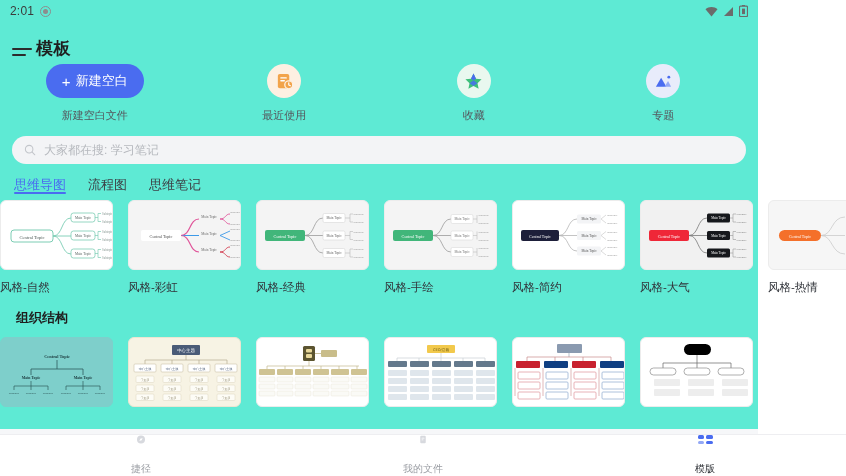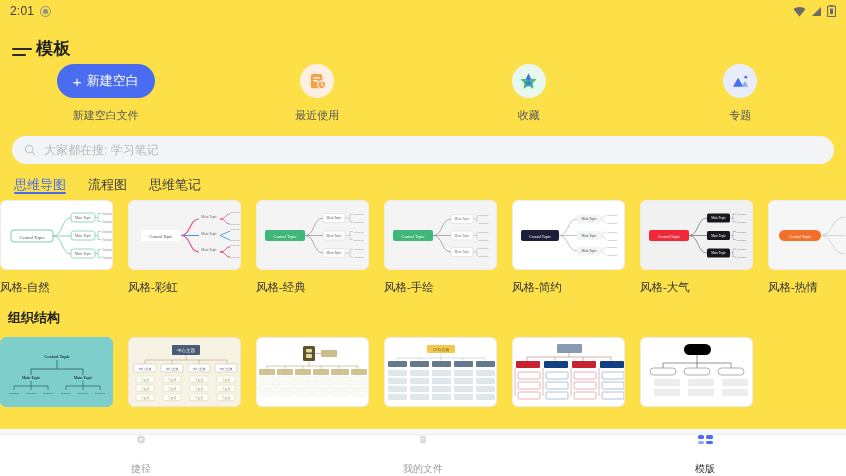--- a/index.html
+++ b/index.html
@@ -2,21 +2,21 @@
 <html><head>
 <meta charset="utf-8">
 <style>
   * { box-sizing: border-box; margin: 0; padding: 0; }
   html, body {
     width: 846px; height: 476px;
     background: #ffffff;
     font-family: "Liberation Sans", "DejaVu Sans", sans-serif;
     overflow: hidden;
   }
-  .screen { position: relative; width: 846px; height: 476px; background: #fde047; }
+  .screen { position: relative; width: 758px; height: 476px; background: #5eead4; }
 
   
   .statusbar {
     height: 22px; display: flex; align-items: center;
     justify-content: space-between; padding: 0 10px 0 10px;
   }
   .sb-left { display: flex; align-items: center; gap: 6px; }
   .sb-time { font-size: 12px; color: #3c3c3c; letter-spacing: .2px; }
   .sb-dot-icon { width: 11px; height: 11px; border-radius: 50%; border: 1.5px solid #8d8d8d; position: relative; }
   .sb-dot-icon::after { content:""; position:absolute; left:2px; top:2px; width:5px; height:5px; border-radius:50%; background:#8d8d8d; }
@@ -65,21 +65,21 @@
   
   .scroll-area { position: relative; }
   .tpl-row { display: flex; gap: 15px; padding: 6px 0 0 0; }
   .tpl-card { width: 113px; flex: 0 0 113px; }
   .tpl-thumb {
     width: 113px; height: 70px; border-radius: 6px; border: 1px solid #ececec;
     background: #fff; overflow: hidden; position: relative;
   }
   .tpl-name { margin-top: 10px; font-size: 11.5px; color: #31343a; white-space: nowrap; }
 
-  .section-title { font-size: 13px; font-weight: bold; color: #1f1f1f; padding: 14px 0 0 8px; }
+  .section-title { font-size: 13px; font-weight: bold; color: #1f1f1f; padding: 14px 0 0 16px; }
   .divider-band { height: 7px; background: #f6f7f9; margin-top: 12px; }
 
   
   .bottomnav {
     position: absolute; left: 0; bottom: 0; width: 846px; height: 42px;
     background: #fff; border-top: 1px solid #eeeef1; display: flex;
   }
   .nav-item { flex: 1; display: flex; flex-direction: column; align-items: center; justify-content: center; gap: 18px; cursor: pointer; }
   .nav-label { font-size: 10px; color: #9a9da3; }
   .nav-item.active .nav-label { color: #2b2e33; }

